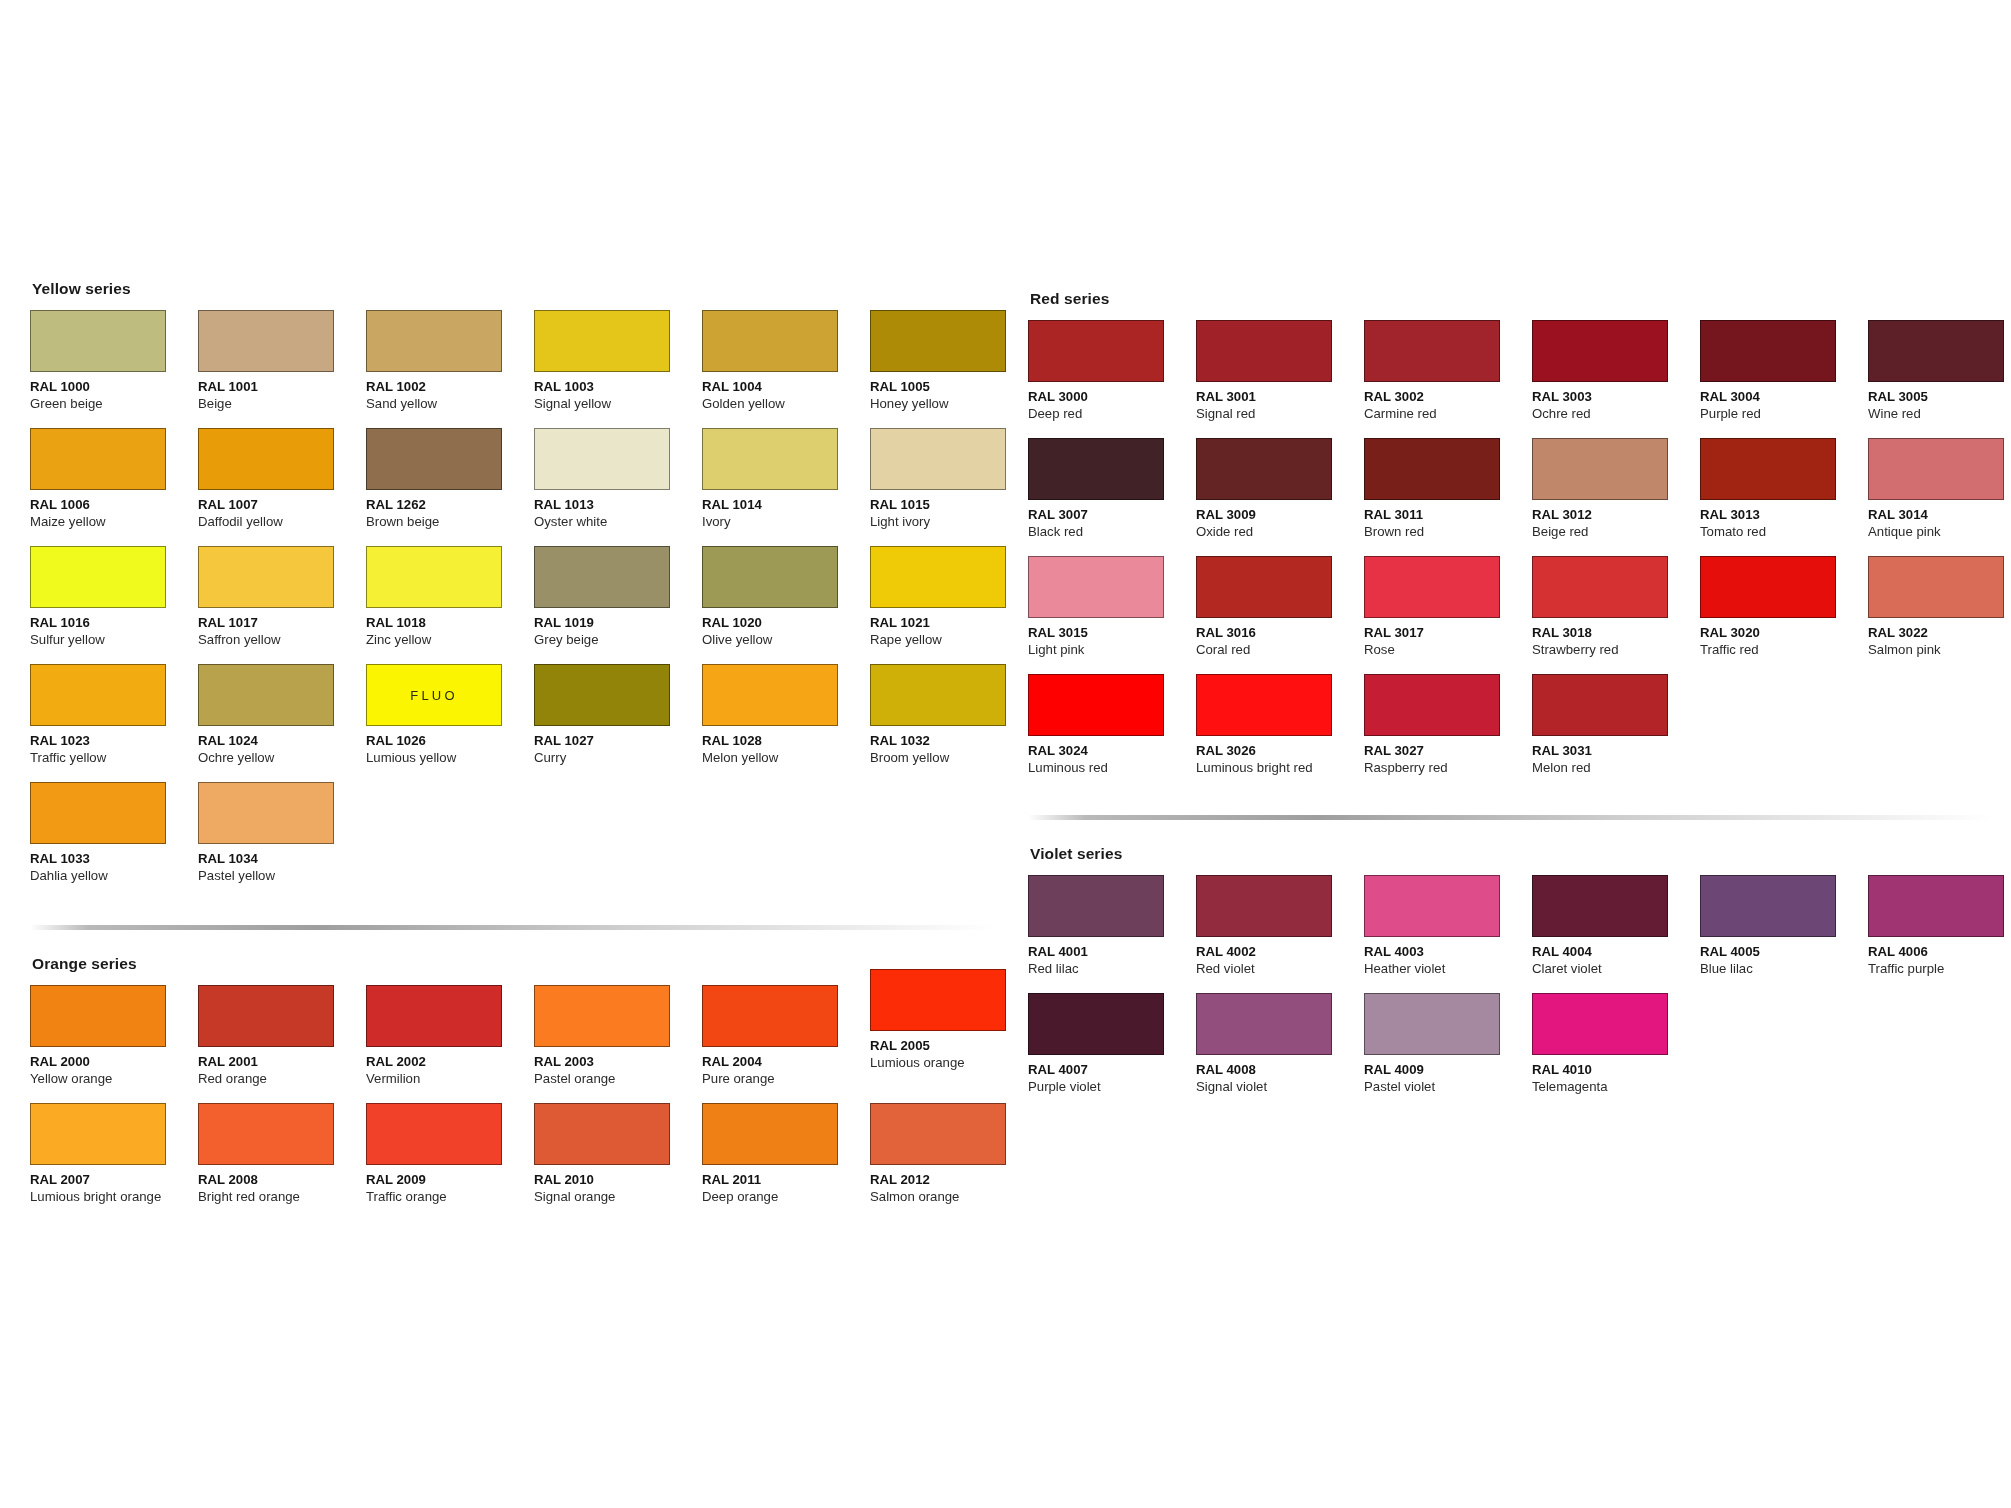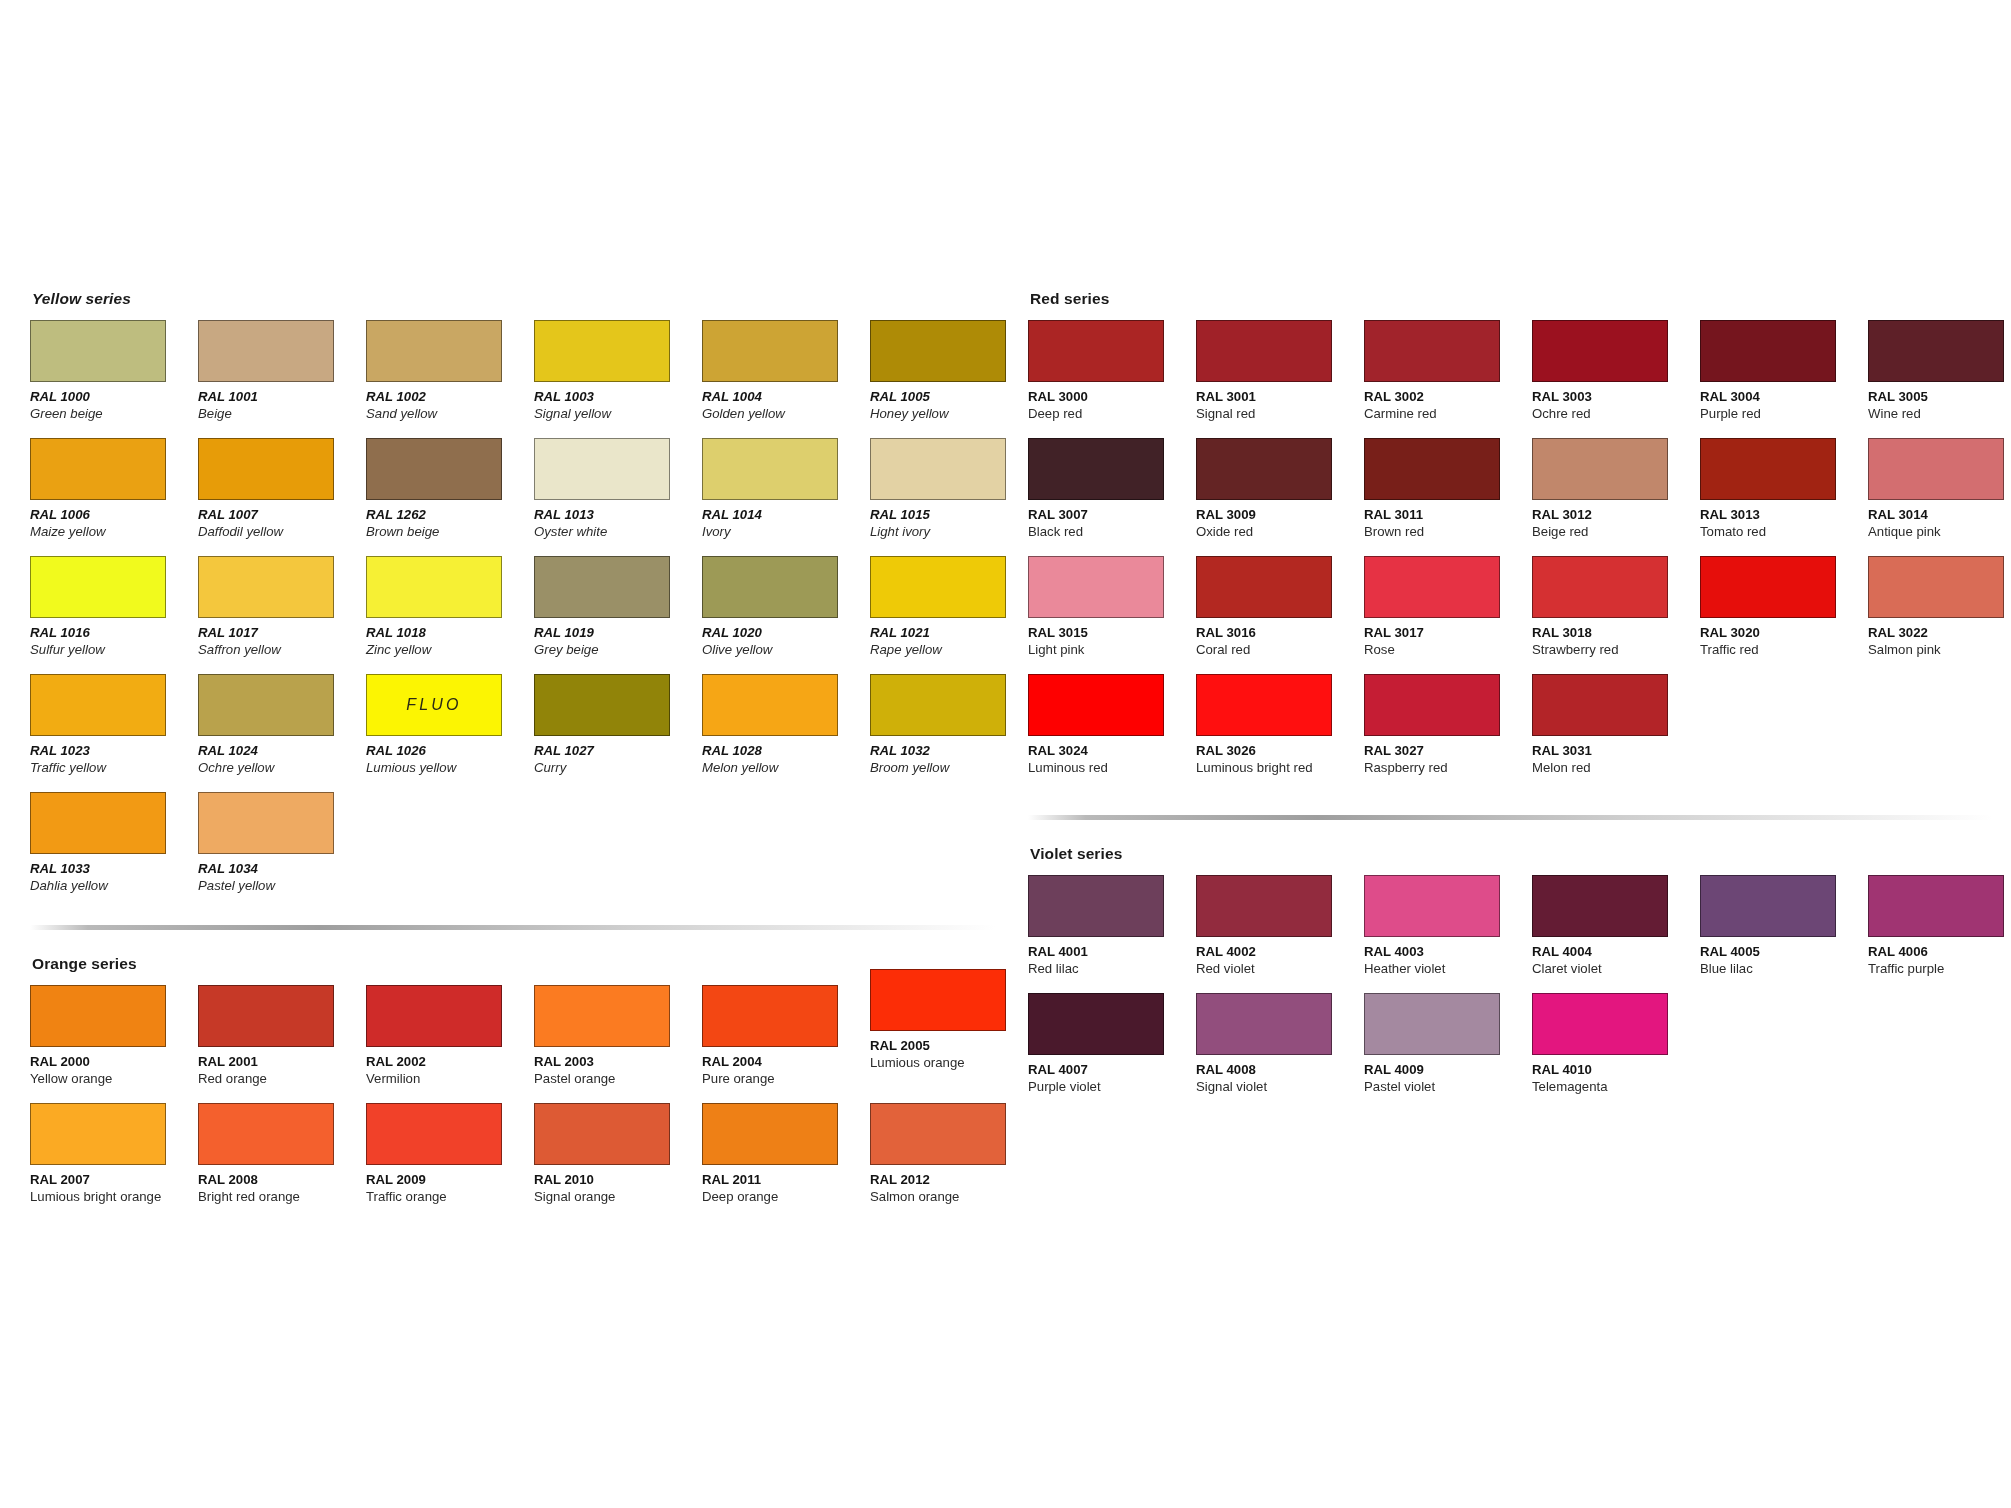--- a/index.html
+++ b/index.html
@@ -57,21 +57,21 @@
     width: 136px;
     height: 62px;
     border: 1px solid rgba(0,0,0,.45);
     position: relative;
     display: flex;
     align-items: center;
     justify-content: center;
   }
 
   .chip-fluo-label {
-    font-size: 16px;
+    font-size: 13px;
     letter-spacing: 3.2px;
     color: #2a2a16;
     font-family: "Liberation Sans", sans-serif;
   }
 
   .chip-code {
     font-size: 13.2px;
     font-weight: bold;
     color: #141414;
     margin-top: 7px;
@@ -102,21 +102,21 @@
         rgba(255,255,255,0) 100%);
   }
   .sep-left  { left: 30px;  width: 965px; top: 925px; }
   .sep-right { left: 1028px; width: 965px; top: 815px; }
 </style>
 </head>
 <body>
 
 <div id="sheet">
   <div class="col col-left" id="col-left">
-      <div class="series" style="top: 290px; font-style: italic;">
+      <div class="series" style="top: 280px;">
         <div class="series-title">Yellow series</div>
         <div class="grid">
           <div class="swatch-cell">
             <div class="chip" style="background: rgb(190, 189, 127);"></div>
             <div class="chip-code">RAL 1000</div>
             <div class="chip-name">Green beige</div>
           </div>
           <div class="swatch-cell">
             <div class="chip" style="background: rgb(200, 168, 130);"></div>
             <div class="chip-code">RAL 1001</div>

